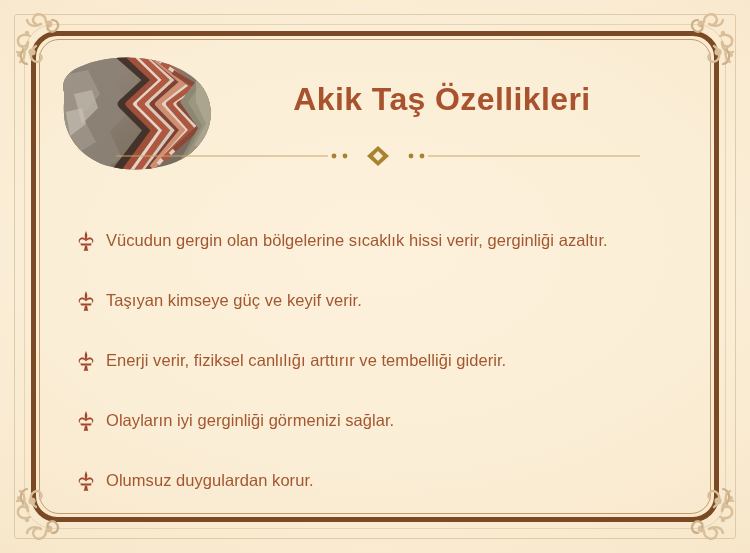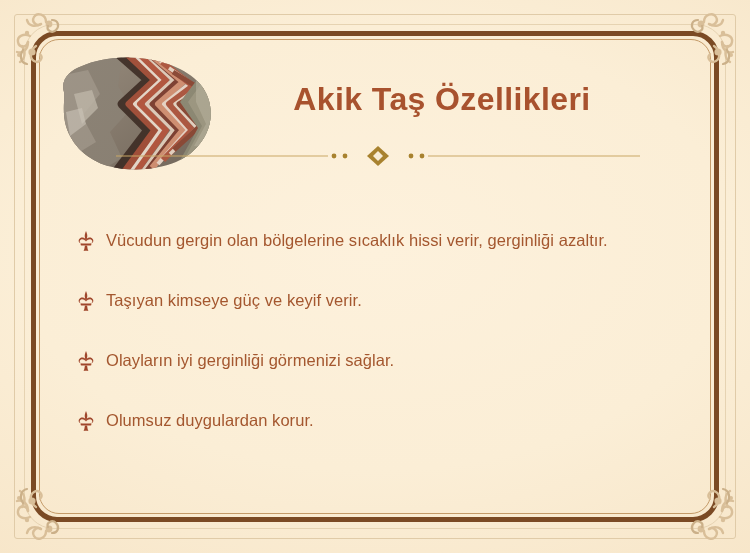--- a/index.html
+++ b/index.html
@@ -329,20 +329,35 @@
             <path d="M12.1 10.2 C13.8 8.6 15.8 8 17.6 8.9 C19.4 9.8 19.9 12 18.7 13.6 C17.8 14.8 16.1 15.1 15 14.3 C16.1 14.9 17.4 14.5 18 13.5 C18.7 12.3 18.1 10.9 16.8 10.5 C15.2 10 13.5 10.9 12.1 12.4 Z"></path>
             <rect x="6.6" y="14.6" width="10.8" height="1.9" rx="0.9"></rect>
             <path d="M10.9 16.8 C10.6 18.6 10.4 20.3 9.6 22 C11.2 21.3 12.8 21.3 14.4 22 C13.6 20.3 13.4 18.6 13.1 16.8 Z"></path>
             <path d="M11.3 16.8 L12.7 16.8 L12.7 21.4 L11.3 21.4 Z"></path>
           </g>
         </svg>
       </span>
       <span class="item-text">Taşıyan kimseye güç ve keyif verir.</span>
     </div>
 
+    <div class="list-item">
+      <span class="bullet-icon">
+        <svg viewBox="0 0 24 24" width="24" height="24">
+          <g fill="#a0472c">
+            <path d="M12 2 C13.4 5 13.6 7.4 12.9 9.4 C12.6 10.2 12.3 10.8 12 11.4 C11.7 10.8 11.4 10.2 11.1 9.4 C10.4 7.4 10.6 5 12 2 Z"></path>
+            <path d="M11.9 10.2 C10.2 8.6 8.2 8 6.4 8.9 C4.6 9.8 4.1 12 5.3 13.6 C6.2 14.8 7.9 15.1 9 14.3 C7.9 14.9 6.6 14.5 6 13.5 C5.3 12.3 5.9 10.9 7.2 10.5 C8.8 10 10.5 10.9 11.9 12.4 Z"></path>
+            <path d="M12.1 10.2 C13.8 8.6 15.8 8 17.6 8.9 C19.4 9.8 19.9 12 18.7 13.6 C17.8 14.8 16.1 15.1 15 14.3 C16.1 14.9 17.4 14.5 18 13.5 C18.7 12.3 18.1 10.9 16.8 10.5 C15.2 10 13.5 10.9 12.1 12.4 Z"></path>
+            <rect x="6.6" y="14.6" width="10.8" height="1.9" rx="0.9"></rect>
+            <path d="M10.9 16.8 C10.6 18.6 10.4 20.3 9.6 22 C11.2 21.3 12.8 21.3 14.4 22 C13.6 20.3 13.4 18.6 13.1 16.8 Z"></path>
+            <path d="M11.3 16.8 L12.7 16.8 L12.7 21.4 L11.3 21.4 Z"></path>
+          </g>
+        </svg>
+      </span>
+      <span class="item-text">Enerji verir, fiziksel canlılığı arttırır ve tembelliği giderir.</span>
+    </div>
 
 
     <div class="list-item">
       <span class="bullet-icon">
         <svg viewBox="0 0 24 24" width="24" height="24">
           <g fill="#a0472c">
             <path d="M12 2 C13.4 5 13.6 7.4 12.9 9.4 C12.6 10.2 12.3 10.8 12 11.4 C11.7 10.8 11.4 10.2 11.1 9.4 C10.4 7.4 10.6 5 12 2 Z"></path>
             <path d="M11.9 10.2 C10.2 8.6 8.2 8 6.4 8.9 C4.6 9.8 4.1 12 5.3 13.6 C6.2 14.8 7.9 15.1 9 14.3 C7.9 14.9 6.6 14.5 6 13.5 C5.3 12.3 5.9 10.9 7.2 10.5 C8.8 10 10.5 10.9 11.9 12.4 Z"></path>
             <path d="M12.1 10.2 C13.8 8.6 15.8 8 17.6 8.9 C19.4 9.8 19.9 12 18.7 13.6 C17.8 14.8 16.1 15.1 15 14.3 C16.1 14.9 17.4 14.5 18 13.5 C18.7 12.3 18.1 10.9 16.8 10.5 C15.2 10 13.5 10.9 12.1 12.4 Z"></path>
             <rect x="6.6" y="14.6" width="10.8" height="1.9" rx="0.9"></rect>

